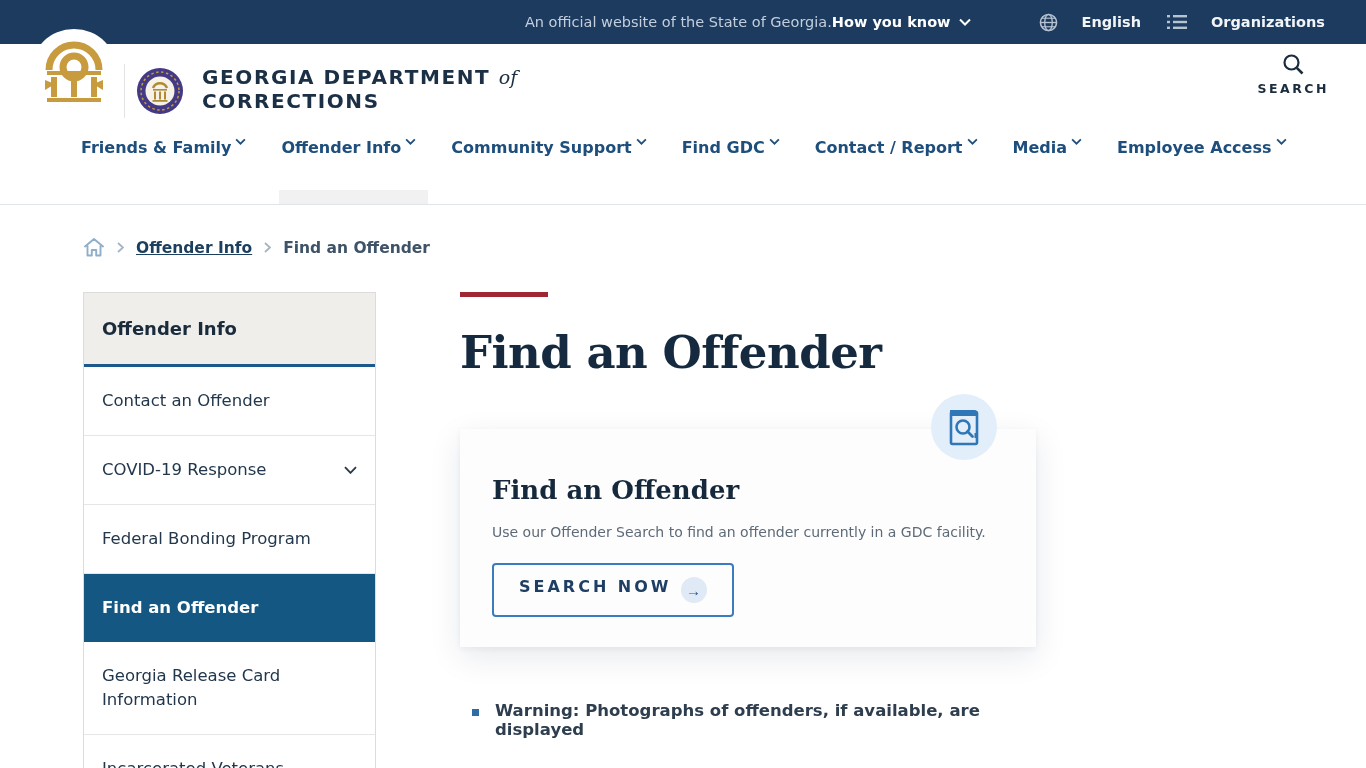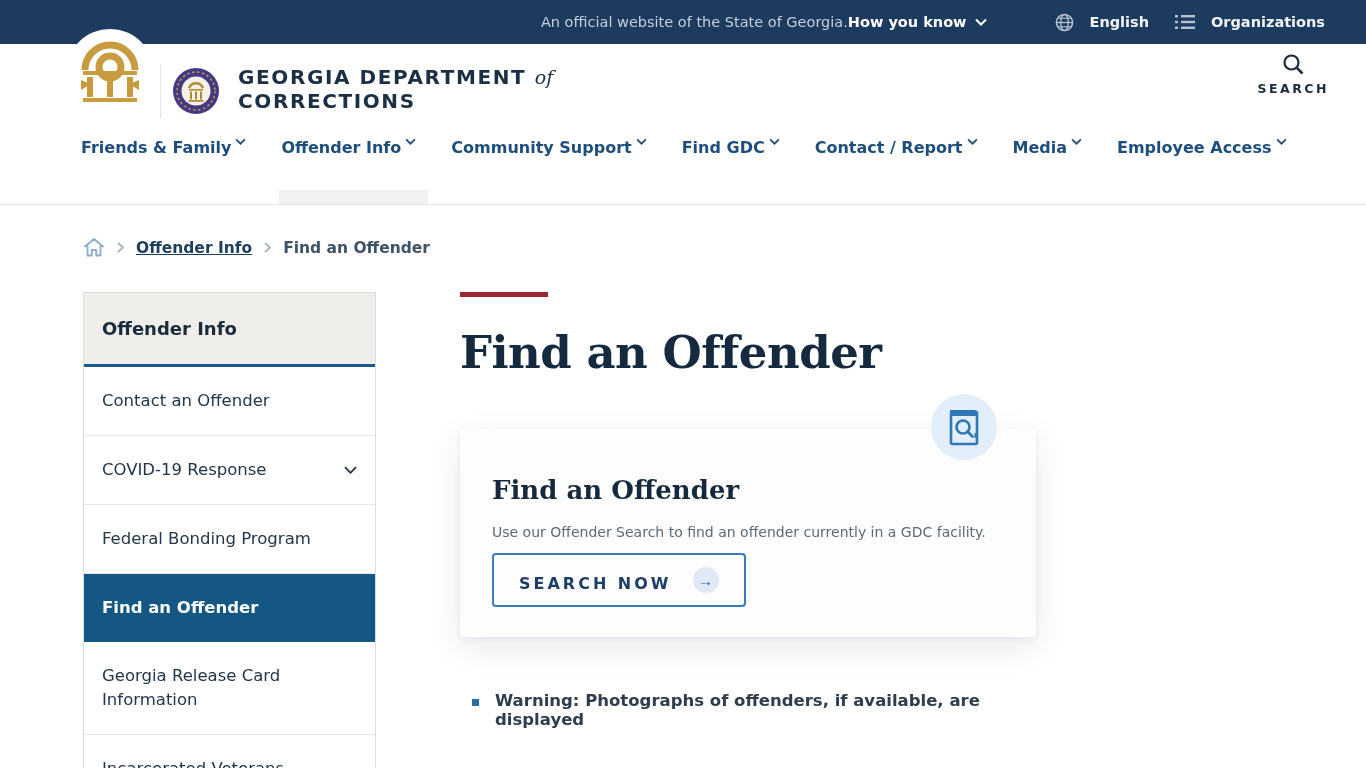--- a/index.html
+++ b/index.html
@@ -6,25 +6,25 @@
   html,body { width:1366px; height:768px; overflow:hidden; background:#ffffff;
     font-family:"DejaVu Sans", sans-serif; color:#22374c; }
 
   
   .topbar { height:44px; background:#1d3b5e; display:flex; align-items:center;
     justify-content:flex-end; padding-right:41px; }
   .topbar .official { color:#c3cfdd; font-size:14.5px; }
   .topbar .howknow { color:#ffffff; font-size:14.5px; font-weight:600; 
     display:flex; align-items:center; gap:8px; cursor:pointer; }
   .topbar .right-group { display:flex; align-items:center; gap:26px; margin-left:68px; }
-  .topbar .tb-item { display:flex; align-items:center; gap:16px; color:#f2f5f8;
+  .topbar .tb-item { display:flex; align-items:center; gap:24px; color:#f2f5f8;
     font-size:14.5px; font-weight:600; cursor:pointer; }
 
   
-  .header { height:94px; background:#ffffff; position:relative;margin-left:36px; }
+  .header { height:94px; background:#ffffff; position:relative; }
   .logo-circle { position:absolute; left:30px; top:-15px; width:88px; height:88px;
     border-radius:50%; background:#ffffff; display:flex; align-items:center; justify-content:center; }
   .header-sep { position:absolute; left:124px; top:20px; width:1px; height:54px; background:#e3e3e3; }
   .seal { position:absolute; left:136px; top:23px; width:48px; height:48px; }
   .agency { position:absolute; left:202px; top:21px; color:#1b2f45; }
   .agency .line { font-size:20px; font-weight:bold; letter-spacing:1.6px; line-height:24px; }
   .agency .of { font-family:"DejaVu Serif", serif; font-style:italic; font-weight:normal;
     font-size:19px; letter-spacing:0; text-transform:none; }
   .search-block { position:absolute; right:37px; top:8px; display:flex; flex-direction:column;
     align-items:center; gap:5px; cursor:pointer; color:#1b2c3e; }
@@ -58,21 +58,21 @@
   .main { margin-left:84px; width:576px; }
   .red-bar { width:88px; height:5px; background:#a02633; }
   h1.page-title { font-family:"DejaVu Serif", serif; font-size:45px; font-weight:bold;
     color:#152a3e; margin-top:29px; letter-spacing:-0.5px; }
   .card { position:relative; margin-top:50px; background:#fdfdfe; padding:46px 32px 30px 32px;
     box-shadow:0 10px 30px rgba(16,44,76,0.10), 0 2px 6px rgba(16,44,76,0.05); }
   .card-icon-circle { position:absolute; top:-35px; right:39px; width:66px; height:66px;
     border-radius:50%; background:#e2eef9; display:flex; align-items:center; justify-content:center; }
   h2.card-title { font-family:"DejaVu Serif", serif; font-size:26px; font-weight:bold; color:#16293c; }
   .card p.desc { margin-top:16px; font-size:14px; color:#5d6a77; line-height:1.58; max-width:505px; }
-  .search-now { margin-top:10px; display:inline-flex; align-items:flex-end; gap:21px;
+  .search-now { margin-top:20px; display:inline-flex; align-items:flex-start; gap:9px;
     padding:12px 25px; background:transparent; border:2px solid #3a7cbe; border-radius:4px; cursor:pointer; }
   .search-now .btn-label { font-family:"DejaVu Sans", sans-serif; font-size:16px;
     letter-spacing:3px; color:#1e3f63; font-weight:600; }
   .search-now .arrow-circle { width:26px; height:26px; border-radius:50%; background:#dfeaf6;
     color:#1d5a96; font-size:15px; display:flex; align-items:center; justify-content:center; }
   .warning-row { margin-top:54px; display:flex; gap:16px; padding-left:12px; }
   .warning-bullet { width:7px; height:7px; background:#2e6da4; margin-top:8px; flex:none; }
   .warning-text { font-size:16.5px; font-weight:bold; color:#2e3e4e; }
 </style>
 </head>

